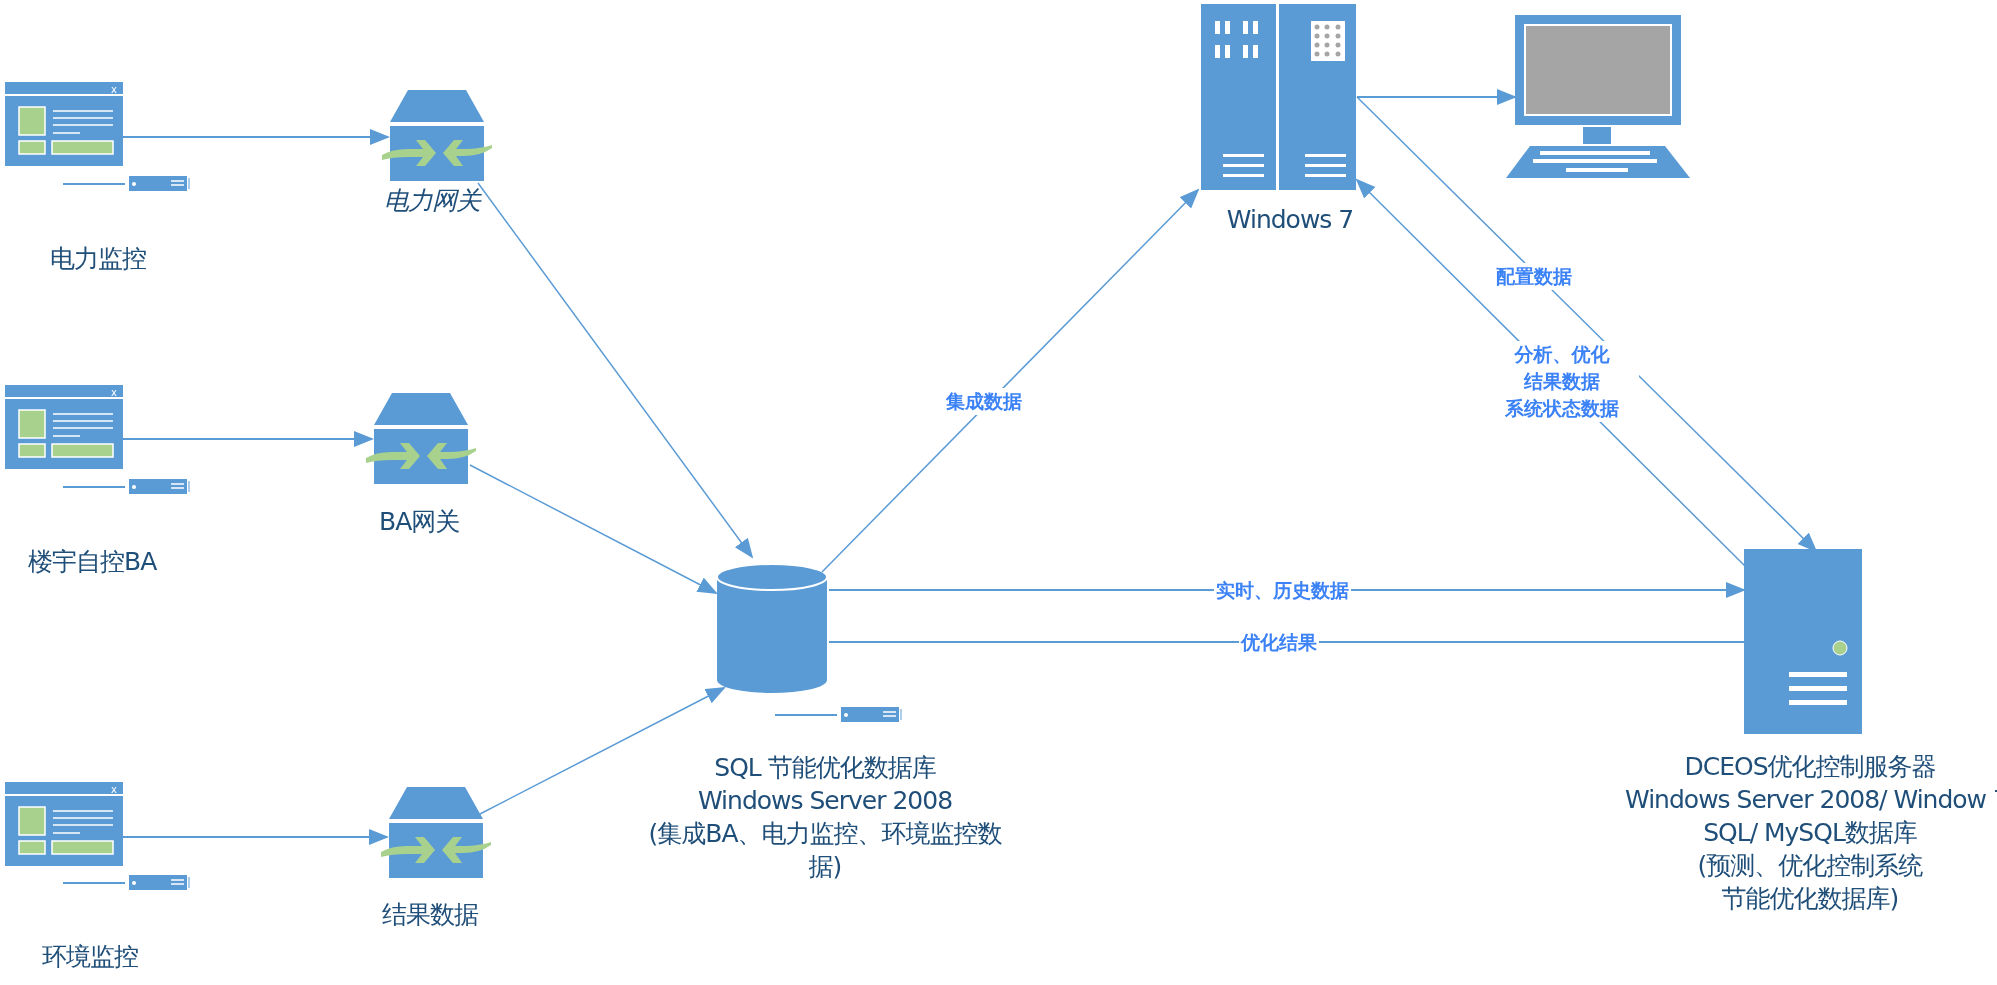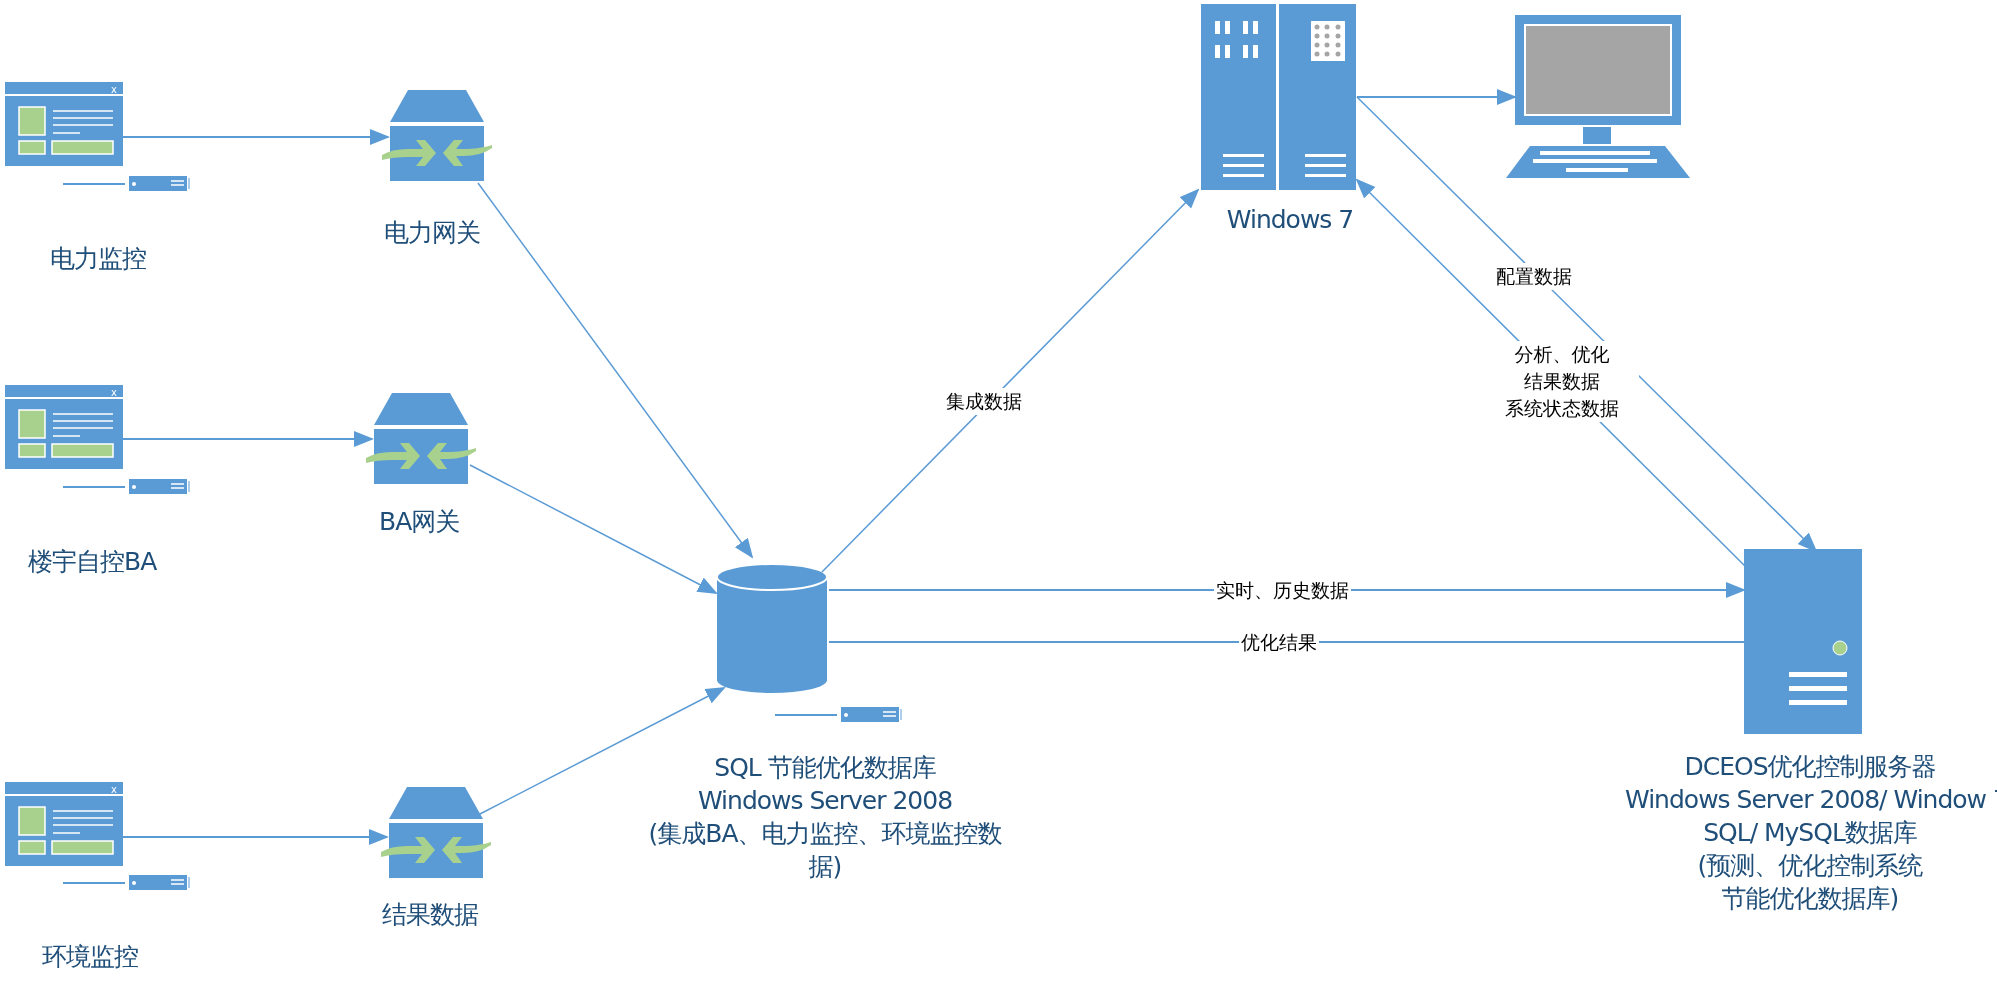--- a/index.html
+++ b/index.html
@@ -1,21 +1,21 @@
 <!DOCTYPE html>
 <html><head>
 <meta charset="utf-8">
 <style>
   html, body { margin:0; padding:0; background:#ffffff; }
   body { width:1997px; height:985px; position:relative; overflow:hidden;
          font-family:"DejaVu Sans", "Liberation Sans", sans-serif; color:#1f4e79; }
   #diagram { position:absolute; left:0; top:0; }
   .lbl { position:absolute; text-align:center; white-space:nowrap; color:#1f4e79; }
   .big { font-size:25px; line-height:33px; letter-spacing:-1px; }
-  .small { font-size:19px; line-height:27px; color:#000000; }
+  .small { font-size:19px; line-height:27px; color:#3b82f6;font-weight:bold; }
   .edge-lbl { background:#fff; padding:0 2px; }
 </style>
 </head>
 <body>
 
 <svg id="diagram" width="1997" height="985" viewBox="0 0 1997 985">
   <defs>
     <marker id="arr" markerWidth="12" markerHeight="12" refX="10" refY="5" orient="auto" markerUnits="userSpaceOnUse">
       <path d="M0,0 L12,5 L0,10 Z" fill="#5b9bd5"></path>
     </marker>
@@ -153,21 +153,21 @@
     <rect x="1789" y="672" width="58" height="5" fill="#fff"></rect>
     <rect x="1789" y="686" width="58" height="5" fill="#fff"></rect>
     <rect x="1789" y="700" width="58" height="5" fill="#fff"></rect>
   </g>
 </svg>
 
 <div class="lbl big" style="left:50px; top:242px;">电力监控</div>
 <div class="lbl big" style="left:28px; top:545px;text-align:right;">楼宇自控BA</div>
 <div class="lbl big" style="left:42px; top:940px;">环境监控</div>
 
-<div class="lbl big" style="left:384px; top:216px;">电力网关</div>
+<div class="lbl big" style="left:384px; top:184px;font-style:italic;">电力网关</div>
 <div class="lbl big" style="left:379px; top:505px;">BA网关</div>
 <div class="lbl big" style="left:382px; top:898px;">结果数据</div>
 
 <div class="lbl big" style="left:615px; top:751px; width:420px;">
   <div>SQL 节能优化数据库</div>
   <div>Windows Server 2008</div>
   <div>(集成BA、电力监控、环境监控数</div>
   <div>据)</div>
 </div>
 

